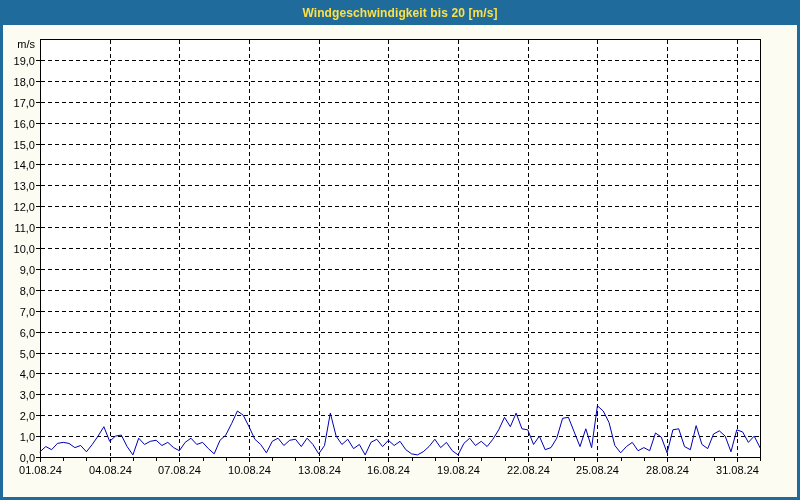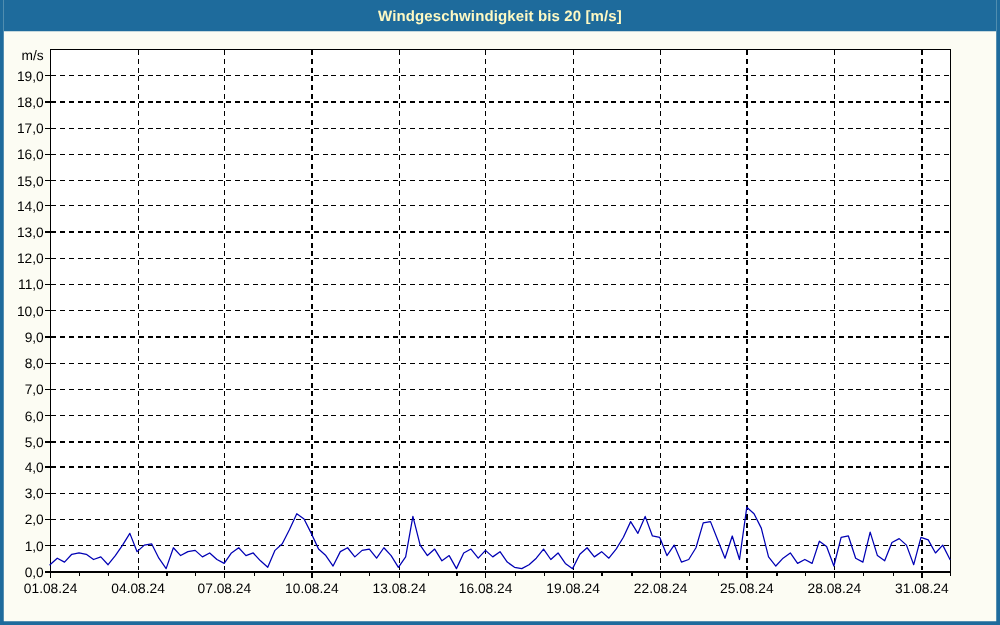--- a/index.html
+++ b/index.html
@@ -16,21 +16,21 @@
   }
   .titlebar .title { color: #ffffff; font-size: 12px; font-weight: bold; letter-spacing: 0.1px; }
   .chart-area { position: absolute; left: 0; top: 25px; width: 794px; height: 472px; }
   svg text { font-family: "Liberation Sans", sans-serif; font-size: 11px; fill: #000000; }
 </style>
 </head>
 <body>
 
 <div class="window" style="background: rgb(252, 252, 243); border-color: rgb(30, 107, 156);">
   <div class="titlebar" style="background: rgb(30, 107, 156);">
-    <span class="title" style="color: #fef9c3;">Windgeschwindigkeit bis 20 [m/s]</span>
+    <span class="title" style="color: #fde047;">Windgeschwindigkeit bis 20 [m/s]</span>
   </div>
   <div class="chart-area">
     <svg id="chart" viewBox="0 0 794 472" width="794" height="472">
         <rect x="37.5" y="14.5" width="720" height="418" fill="#ffffff" stroke="#000000" stroke-width="1" shape-rendering="crispEdges"></rect>
         <line x1="38" y1="411.5" x2="757" y2="411.5" stroke="#000000" stroke-width="1" stroke-dasharray="4 3" shape-rendering="crispEdges"></line>
         <line x1="38" y1="390.5" x2="757" y2="390.5" stroke="#000000" stroke-width="1" stroke-dasharray="4 3" shape-rendering="crispEdges"></line>
         <line x1="38" y1="369.5" x2="757" y2="369.5" stroke="#000000" stroke-width="1" stroke-dasharray="4 3" shape-rendering="crispEdges"></line>
         <line x1="38" y1="348.5" x2="757" y2="348.5" stroke="#000000" stroke-width="1" stroke-dasharray="4 3" shape-rendering="crispEdges"></line>
         <line x1="38" y1="328.5" x2="757" y2="328.5" stroke="#000000" stroke-width="1" stroke-dasharray="4 3" shape-rendering="crispEdges"></line>
         <line x1="38" y1="307.5" x2="757" y2="307.5" stroke="#000000" stroke-width="1" stroke-dasharray="4 3" shape-rendering="crispEdges"></line>

